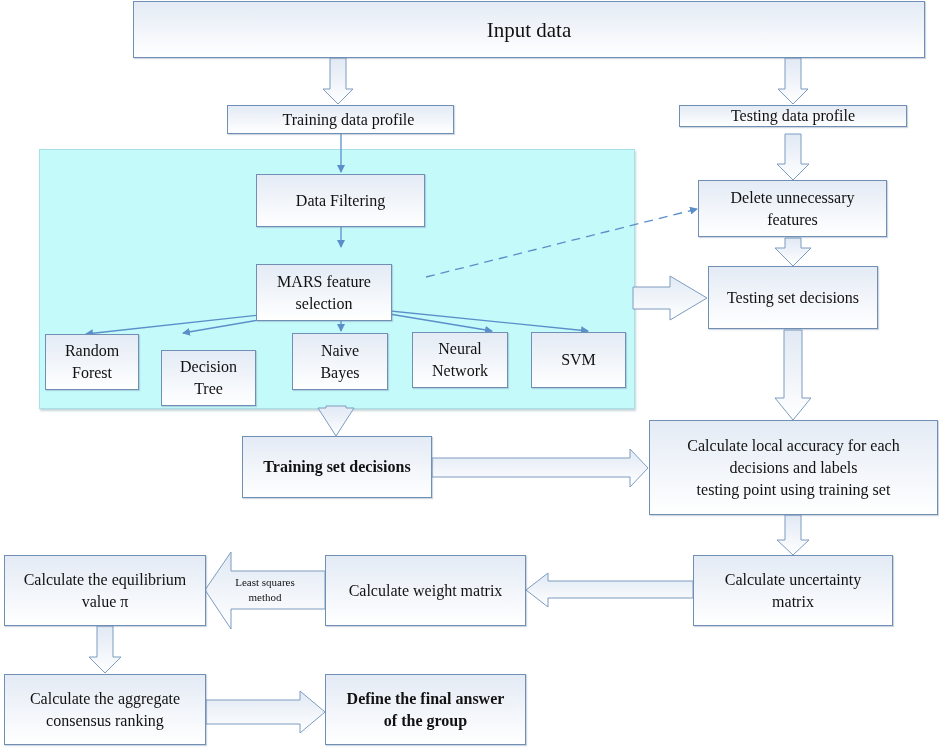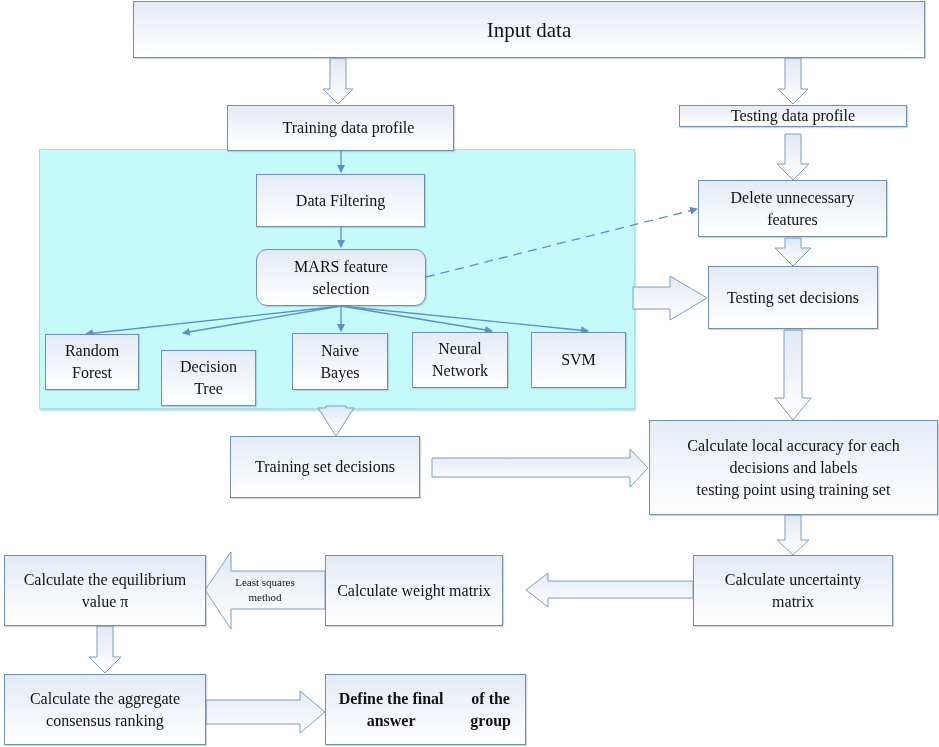--- a/index.html
+++ b/index.html
@@ -67,33 +67,33 @@
   <line x1="341" y1="306" x2="341" y2="331" stroke="#5b8fc9" stroke-width="1.3" marker-end="url(#arrowhead)"></line>
   <line x1="341" y1="306" x2="492" y2="331" stroke="#5b8fc9" stroke-width="1.3" marker-end="url(#arrowhead)"></line>
   <line x1="341" y1="306" x2="588" y2="331" stroke="#5b8fc9" stroke-width="1.3" marker-end="url(#arrowhead)"></line>
   <line x1="426" y1="277" x2="697" y2="209" stroke="#5b8fc9" stroke-width="1.3" stroke-dasharray="9,6" marker-end="url(#arrowhead)"></line>
 </svg>
 
 <div class="box title" style="left:133px;top:1px;width:792px;height:57px;">
   <span>Input data</span>
 </div>
 
-<div class="box" style="left:227px;top:105px;width:227px;height:46px;padding-left:16px;">
+<div class="box" style="left:227px;top:105px;width:227px;height:29px;padding-left:16px;">
   <span>Training data profile</span>
 </div>
 
 <div class="box" style="left:679px;top:105px;width:228px;height:22px;">
   <span>Testing data profile</span>
 </div>
 
 <div class="box" style="left:256px;top:174px;width:169px;height:53px;">
   <span>Data Filtering</span>
 </div>
 
-<div class="box" style="left:256px;top:249px;width:170px;height:57px;flex-direction:column;border-radius:11px;">
+<div class="box" style="left:256px;top:264px;width:136px;height:57px;flex-direction:column;">
   <span>MARS feature</span>
   <span>selection</span>
 </div>
 
 <div class="box" style="left:45px;top:334px;width:94px;height:56px;flex-direction:column;">
   <span>Random</span>
   <span>Forest</span>
 </div>
 <div class="box" style="left:161px;top:333px;width:95px;height:56px;flex-direction:column;margin-top:17px;">
   <span>Decision</span>
@@ -113,50 +113,50 @@
 
 <div class="box" style="left:698px;top:180px;width:189px;height:57px;flex-direction:column;">
   <span>Delete unnecessary</span>
   <span>features</span>
 </div>
 
 <div class="box" style="left:708px;top:266px;width:170px;height:63px;">
   <span>Testing set decisions</span>
 </div>
 
-<div class="box" style="left:230px;top:436px;width:190px;height:62px;">
+<div class="box" style="left:242px;top:436px;width:190px;height:62px;font-weight:bold;">
   <span>Training set decisions</span>
 </div>
 
 <div class="box" style="left:649px;top:420px;width:289px;height:95px;flex-direction:column;">
   <span>Calculate local accuracy for each</span>
   <span>decisions and labels</span>
   <span>testing point using training set</span>
 </div>
 
 <div class="box" style="left:693px;top:555px;width:200px;height:71px;flex-direction:column;">
   <span>Calculate uncertainty</span>
   <span>matrix</span>
 </div>
 
-<div class="box" style="left:325px;top:555px;width:178px;height:71px;">
+<div class="box" style="left:325px;top:555px;width:201px;height:71px;">
   <span>Calculate weight matrix</span>
 </div>
 
 <div class="small-label" style="left:222px;top:575px;width:86px;">
   <span style="display:block;">Least squares</span>
   <span style="display:block;">method</span>
 </div>
 
 <div class="box" style="left:4px;top:555px;width:202px;height:71px;flex-direction:column;">
   <span>Calculate the equilibrium</span>
   <span>value π</span>
 </div>
 
 <div class="box" style="left:4px;top:674px;width:202px;height:71px;flex-direction:column;">
   <span>Calculate the aggregate</span>
   <span>consensus ranking</span>
 </div>
 
-<div class="box bold" style="left:325px;top:674px;width:201px;height:71px;flex-direction:row;">
+<div class="box bold" style="left:325px;top:674px;width:201px;height:71px;flex-direction:column;">
   <span>Define the final answer</span>
   <span>of the group</span>
 </div>
 
 </body></html>

